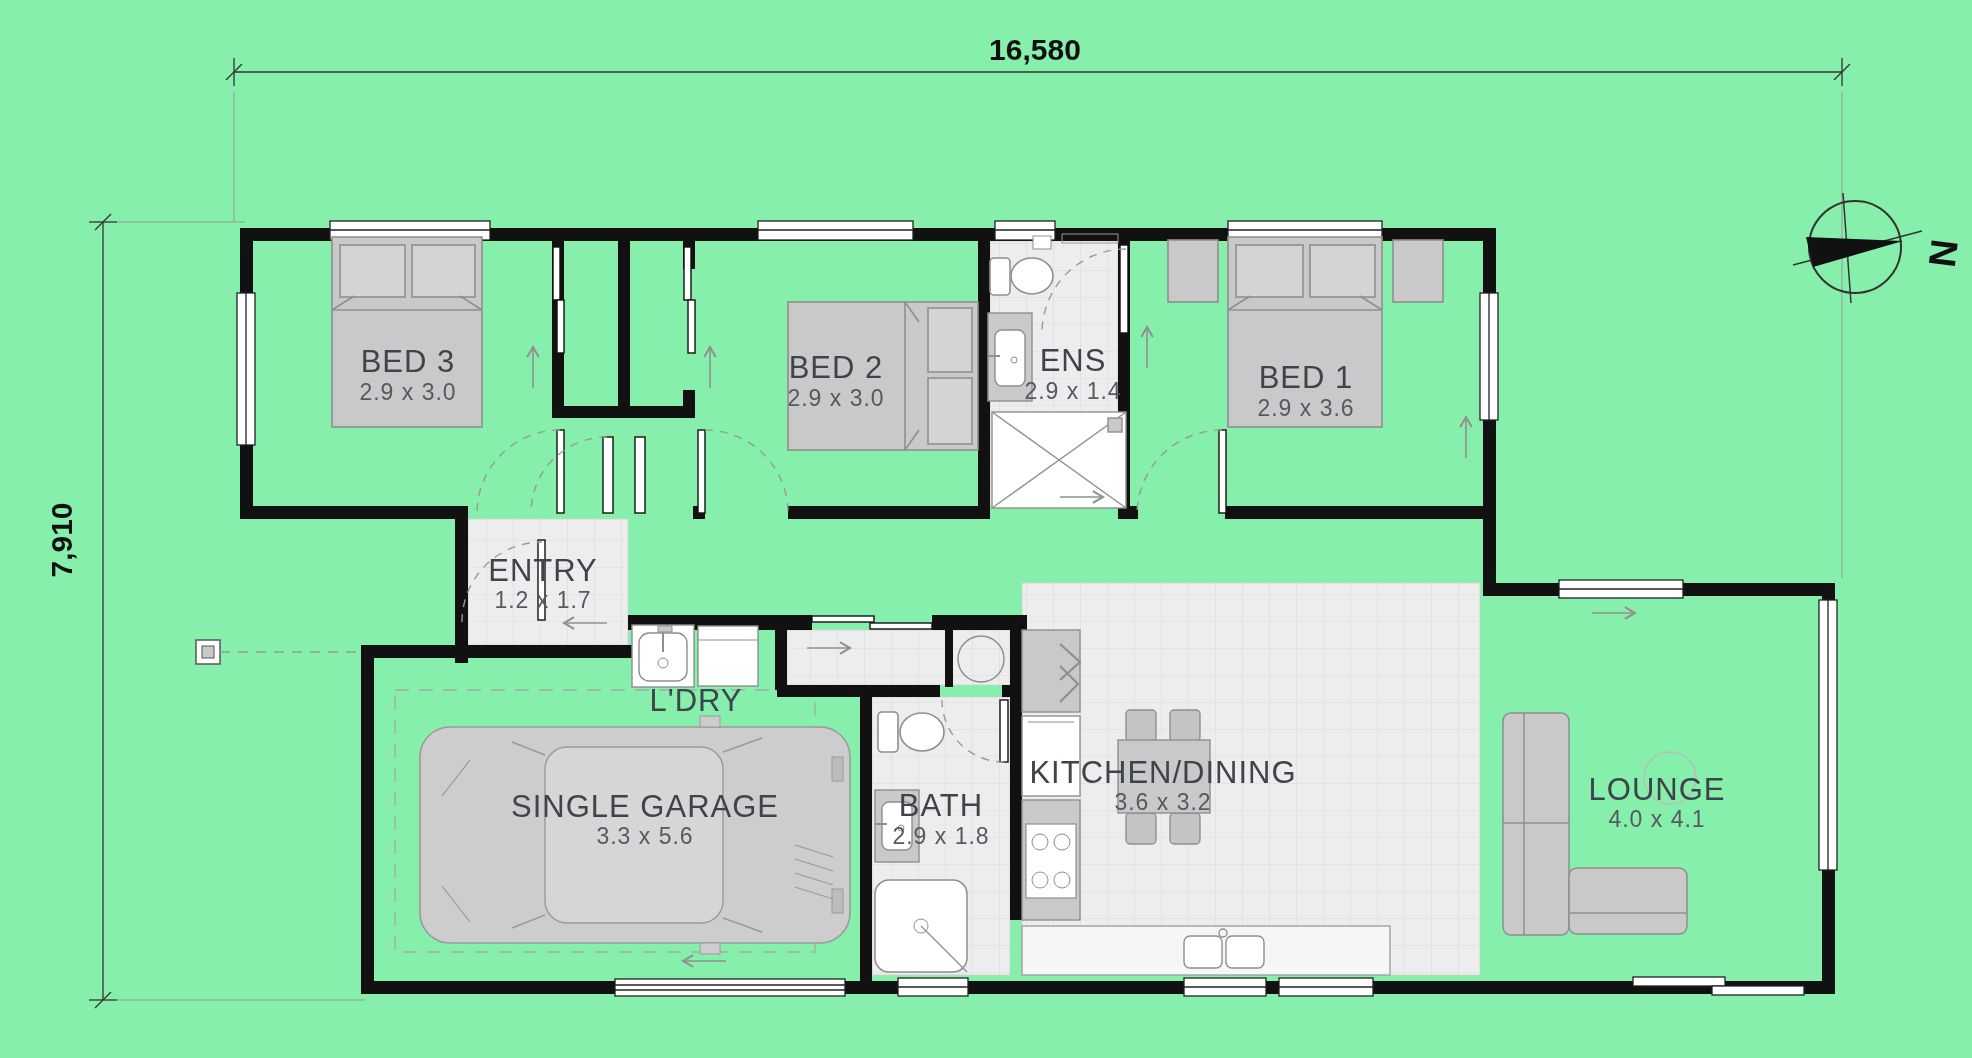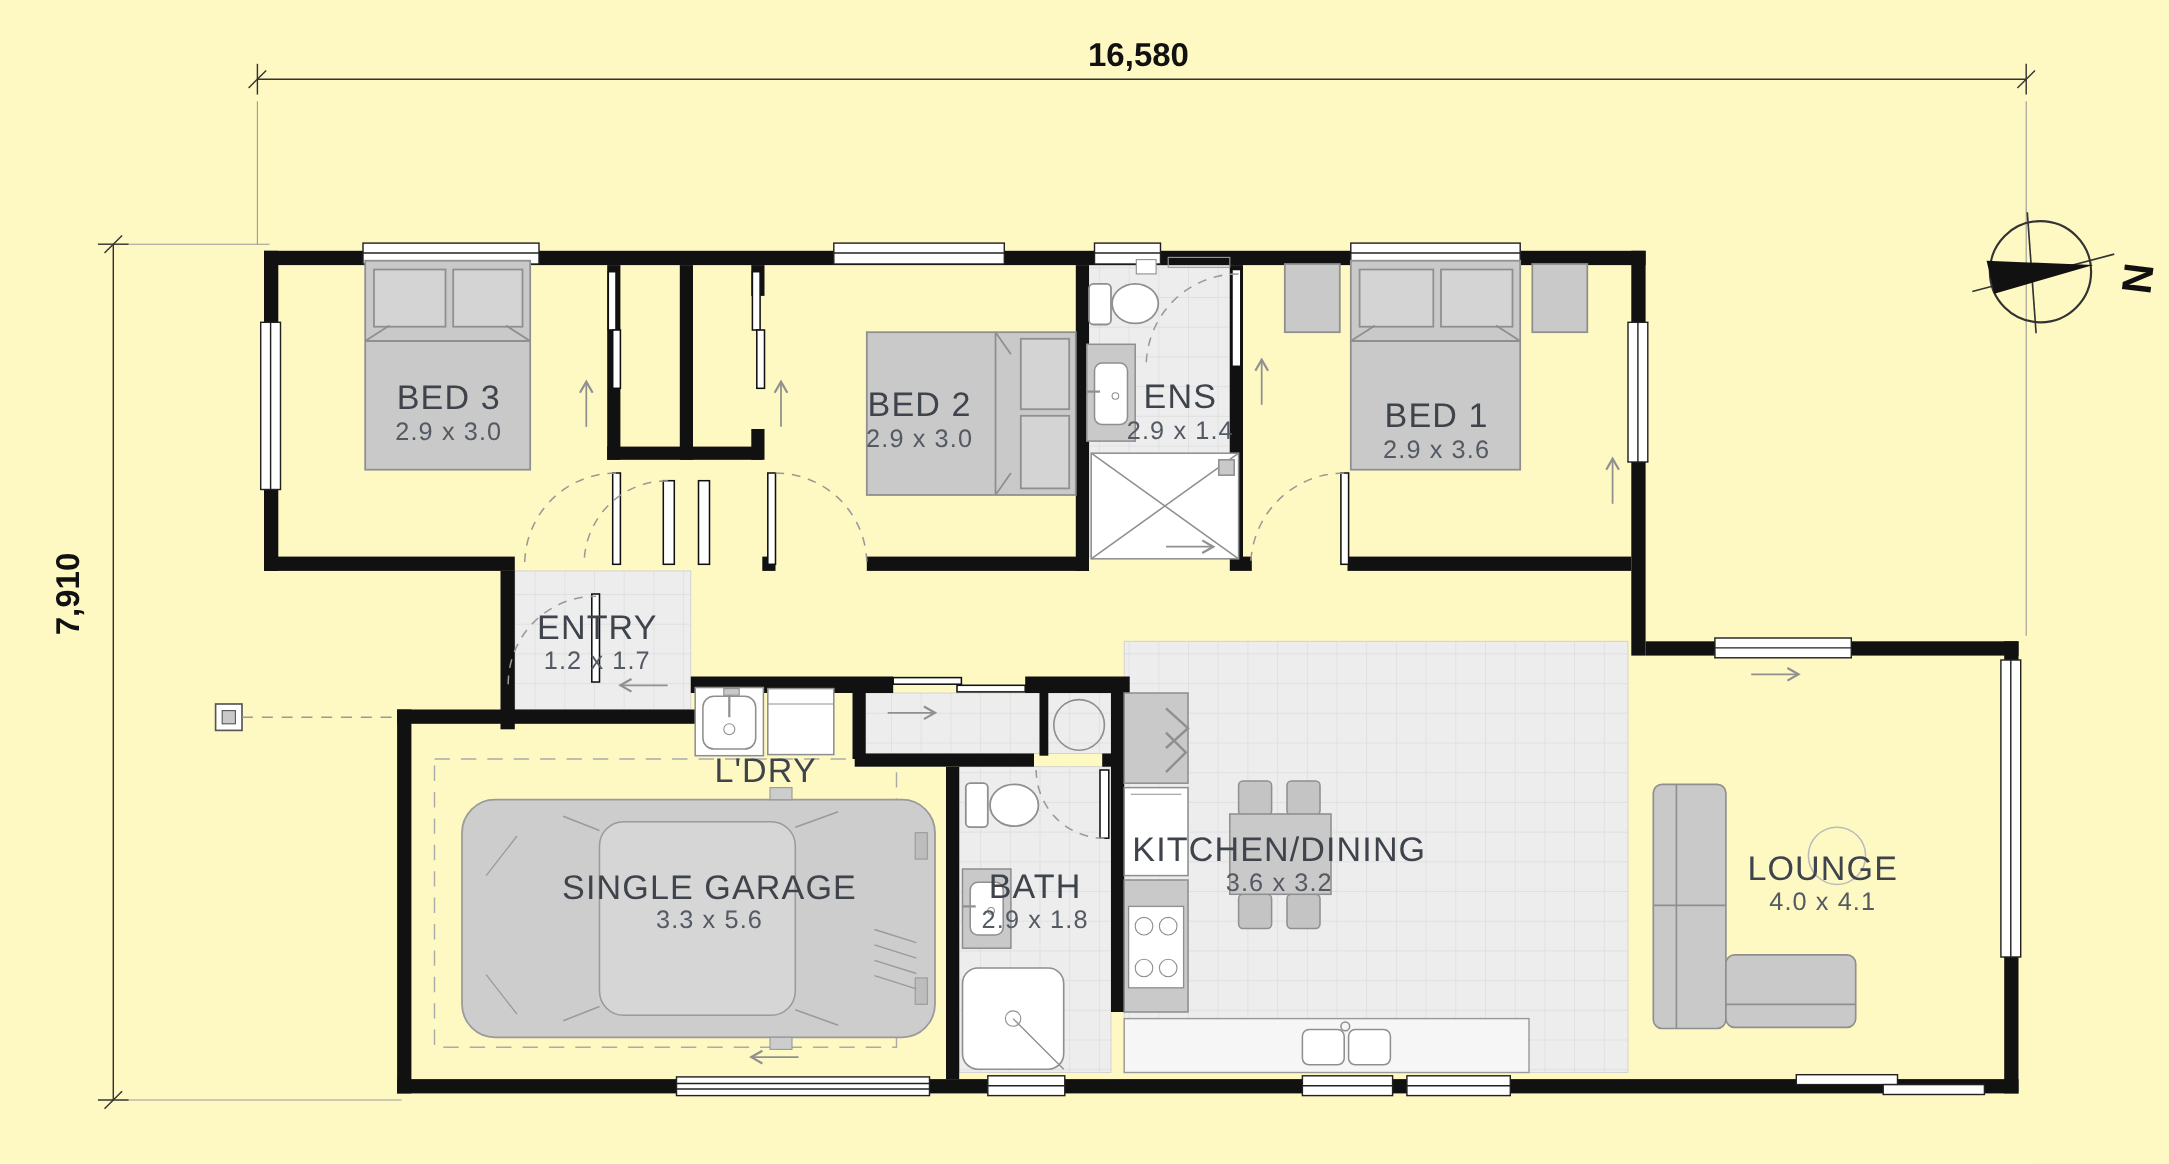--- a/index.html
+++ b/index.html
@@ -1,16 +1,16 @@
 <!DOCTYPE html>
 <html><head>
 <meta charset="utf-8">
 <style>
   html,body{margin:0;padding:0;background:#ffffff;}
-  #canvas{position:relative;width:1972px;height:1058px;background:#fef9c3;overflow:hidden;
+  #canvas{position:relative;width:1972px;height:1058px;background:#86efac;overflow:hidden;
           font-family:"Liberation Sans", sans-serif;}
   svg{position:absolute;top:0;left:0;}
   text{font-family:"Liberation Sans", sans-serif;}
   .room-name{fill:#3f444c;font-size:31px;letter-spacing:1px;}
   .room-dims{fill:#545a63;font-size:23px;letter-spacing:1px;}
   .dim-text{fill:#111111;font-size:30px;font-weight:bold;}
   .mid{text-anchor:middle;}
 </style>
 </head>
 <body>

